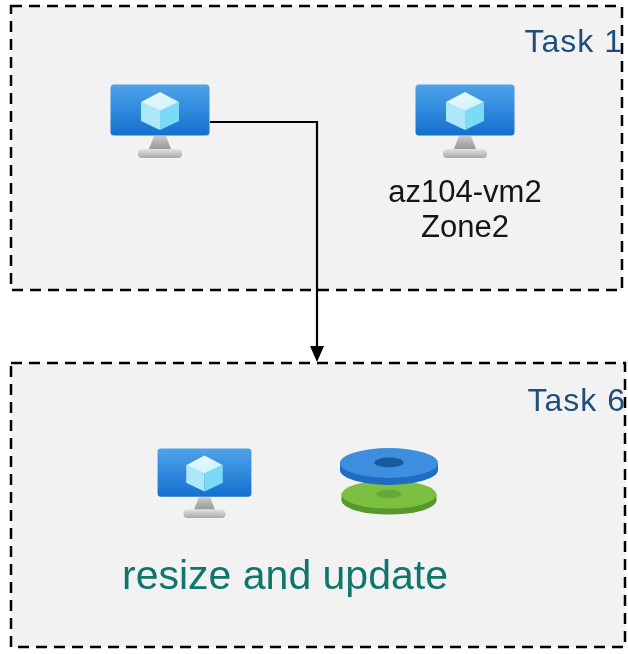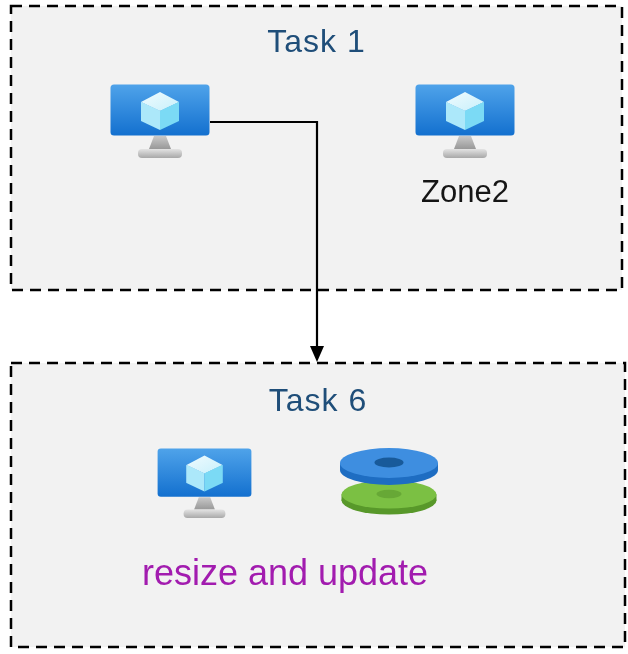--- a/index.html
+++ b/index.html
@@ -7,37 +7,37 @@
     position: relative;
     width: 628px;
     height: 654px;
     background: #ffffff;
     font-family: "Liberation Sans", sans-serif;
     overflow: hidden;
   }
   .layer { position: absolute; left: 0; top: 0; }
   .abs { position: absolute; }
   .task-title {
-    text-align: center;
+    text-align: right;
     font-size: 32px;
     letter-spacing: 1px;
     color: #1f4e79;
     font-weight: 400;
   }
   .vm-label {
     text-align: center;
     font-size: 31px;
     line-height: 35px;
     color: #151515;
     font-weight: 400;
   }
   .caption {
     text-align: center;
-    font-size: 36px;
-    color: #a21caf;
+    font-size: 41px;
+    color: #0f766e;
     font-weight: 400;
   }
 </style>
 </head>
 <body>
 
 <div class="canvas">
 
   <svg class="layer" width="628" height="654" viewBox="0 0 628 654">
     <rect x="11" y="6" width="611" height="284" fill="#f2f2f2" stroke="#000000" stroke-width="2.5" stroke-dasharray="11 7"></rect>
@@ -82,20 +82,21 @@
   <svg class="abs" style="left:110px; top:84px;" width="100" height="76" viewBox="0 0 100 76">
     <use href="#vm-icon-shape"></use>
   </svg>
   <div class="abs vm-label" style="left:60px; top:174px; width:200px;">
   </div>
 
   <svg class="abs" style="left:415px; top:84px;" width="100" height="76" viewBox="0 0 100 76">
     <use href="#vm-icon-shape"></use>
   </svg>
   <div class="abs vm-label" style="left:365px; top:174px; width:200px;">
+    <div>az104-vm2</div>
     <div>Zone2</div>
   </div>
 
   <div class="abs task-title" style="left:10px; top:382px; width:616px;">Task 6</div>
 
   <svg class="abs" style="left:157px; top:448px;" width="95" height="72" viewBox="0 0 100 76">
     <use href="#vm-icon-shape"></use>
   </svg>
 
   <svg class="abs" style="left:339px; top:446px;" width="100" height="70" viewBox="0 0 100 70">

